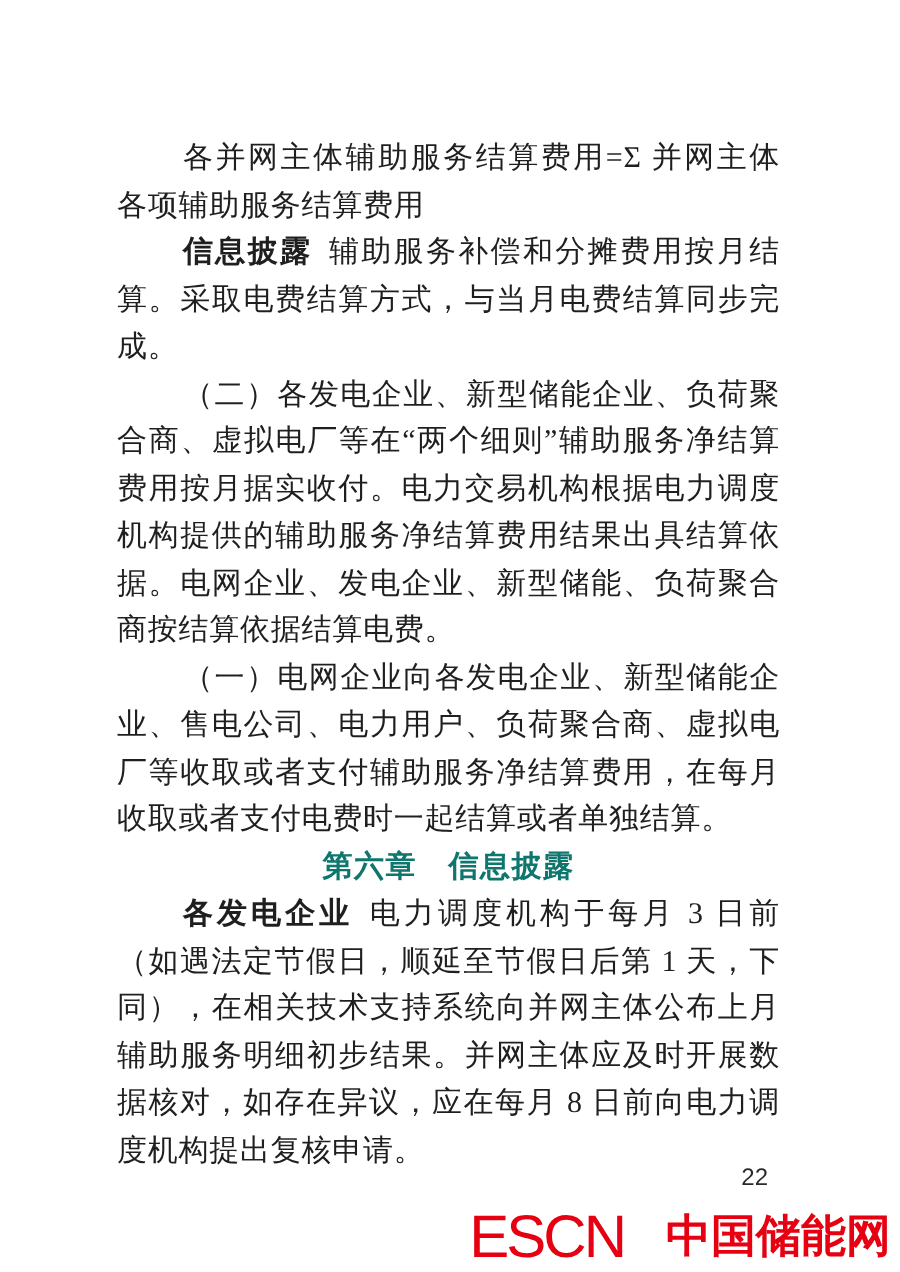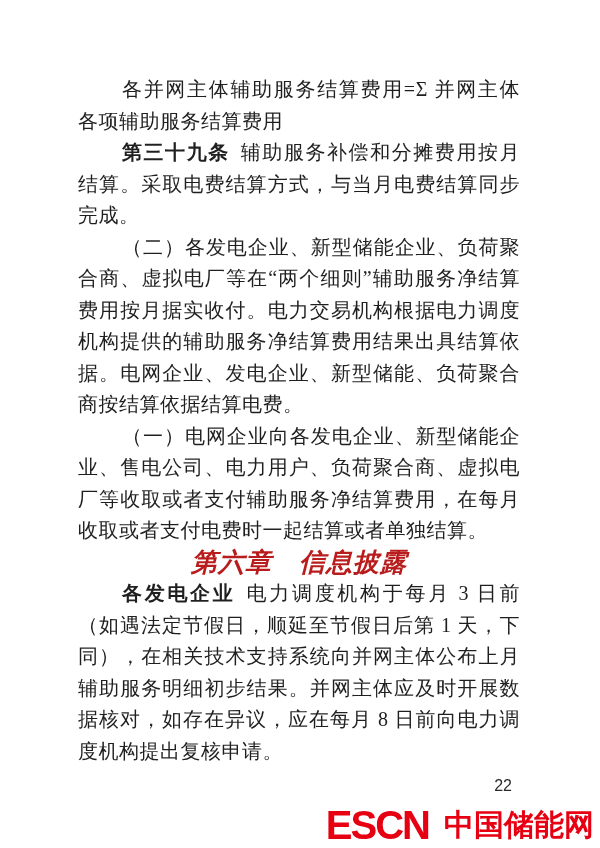--- a/index.html
+++ b/index.html
@@ -5,85 +5,85 @@
   html, body { margin: 0; padding: 0; }
   body {
     width: 600px; height: 848px;
     background: #ffffff;
     position: relative;
     overflow: hidden;
     font-family: "Liberation Serif", "DejaVu Serif", serif;
   }
   .page {
     position: absolute;
-    top: 0; left: 0;
+    top: 16px; left: 0;
     width: 600px; height: 600px;
     box-sizing: border-box;
     padding: 74px 80px 0 78px;
   }
   .para {
     margin: 0;
     font-size: 20px;
     line-height: 31.5px;
     color: #1f1f1f;
     text-align: justify;
     text-justify: inter-character;
     text-indent: 44px;
     letter-spacing: 0.5px;
   }
   .para b:not(:empty) { margin-right: 0.55em; }
   .chapter-heading {
     margin: 0;
-    font-size: 26px;
+    font-size: 20px;
     line-height: 31.5px;
     font-weight: bold;
-    color: #b91c1c;
+    color: #0f766e;
     text-align: center;
     letter-spacing: 1px;
-    font-style: italic;
   }
   .page-number {
     position: absolute;
     top: 777px;
     right: 88px;
     font-size: 16px;
     color: #2a2a2a;
     font-family: "Liberation Sans", sans-serif;
   }
   .logo {
     position: absolute;
     right: 6px;
     bottom: 3px;
     display: flex;
     align-items: center;
     white-space: nowrap;
   }
   .logo-en {
     font-family: "Liberation Sans", sans-serif;
-    font-weight: bold;
+    font-weight: normal;
     font-size: 40px;
     letter-spacing: -2px;
-    margin-right: 15px;
+    margin-right: 5px;
     line-height: 1;
   }
   .logo-cn {
     font-weight: bold;
     font-size: 30px;
     letter-spacing: 0px;
     line-height: 1;
+    margin-left: 23px;
   }
 </style>
 </head>
 <body>
 
 <div class="page">
 
   <p class="para"><b></b><span>各并网主体辅助服务结算费用=Σ 并网主体各项辅助服务结算费用</span></p>
 
-  <p class="para"><b>第三十九条</b><span>辅助服务补偿和分摊费用按月结算。采取电费结算方式，与当月电费结算同步完成。</span></p>
+  <p class="para"><b>信息披露</b><span>辅助服务补偿和分摊费用按月结算。采取电费结算方式，与当月电费结算同步完成。</span></p>
 
   <p class="para"><b></b><span>（二）各发电企业、新型储能企业、负荷聚合商、虚拟电厂等在“两个细则”辅助服务净结算费用按月据实收付。电力交易机构根据电力调度机构提供的辅助服务净结算费用结果出具结算依据。电网企业、发电企业、新型储能、负荷聚合商按结算依据结算电费。</span></p>
 
   <p class="para"><b></b><span>（一）电网企业向各发电企业、新型储能企业、售电公司、电力用户、负荷聚合商、虚拟电厂等收取或者支付辅助服务净结算费用，在每月收取或者支付电费时一起结算或者单独结算。</span></p>
 
   <h2 class="chapter-heading">第六章　信息披露</h2>
 
 
   <p class="para"><b>各发电企业</b><span>电力调度机构于每月 3 日前（如遇法定节假日，顺延至节假日后第 1 天，下同），在相关技术支持系统向并网主体公布上月辅助服务明细初步结果。并网主体应及时开展数据核对，如存在异议，应在每月 8 日前向电力调度机构提出复核申请。</span></p>
 

